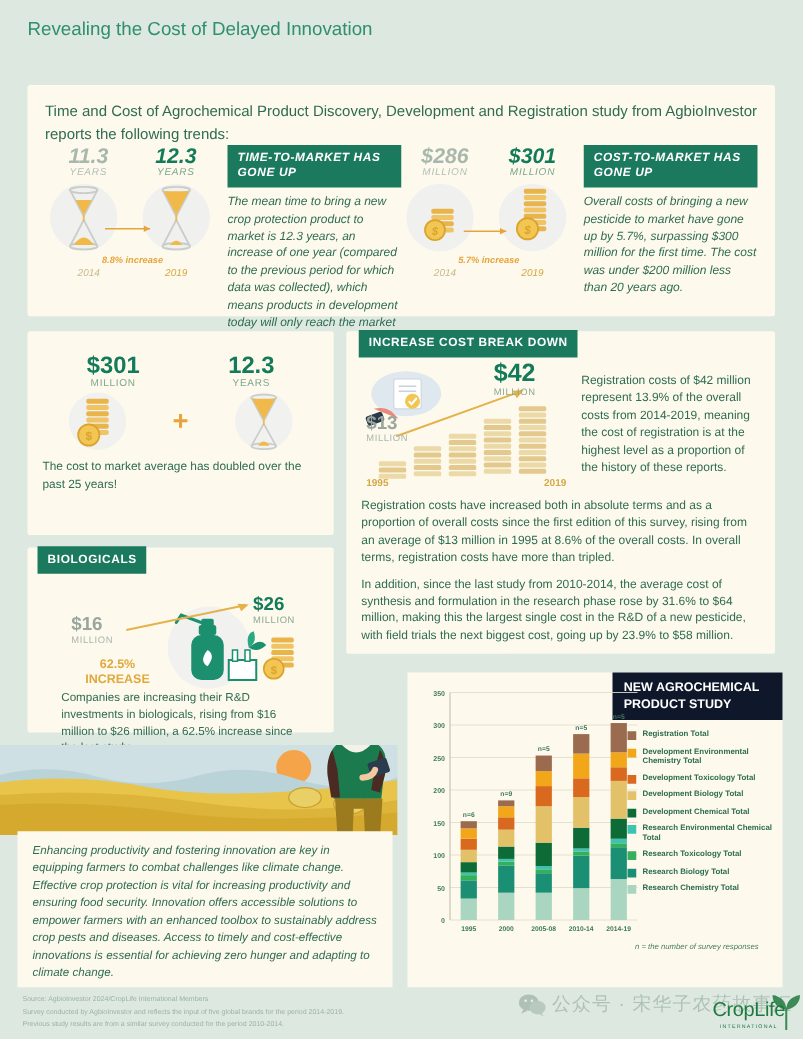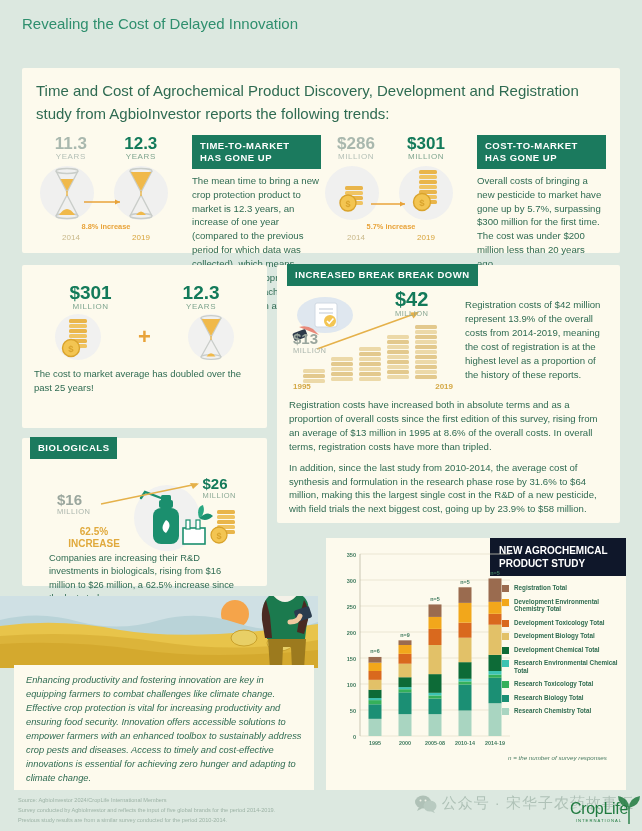--- a/index.html
+++ b/index.html
@@ -25,23 +25,23 @@
   .card { background: #fdfaed; border-radius: 2px; }
   .badge {
     display: inline-block; background: #1b7a5e; color: #ffffff;
     font-size: 9.5px; font-weight: bold; letter-spacing: 0.5px;
     padding: 5px 8px; line-height: 1.25;
   }
   .body-text { font-size: 9.6px; color: #2f6b52; line-height: 1.45; }
 
   
   .sec1 { position: absolute; left: 22px; top: 68px; width: 598px; height: 185px; padding: 12px 14px; }
-  .sec1 .intro { font-size: 15px; color: #2f6b52; line-height: 1.5; margin-bottom: 10px; }
+  .sec1 .intro { font-size: 12px; color: #2f6b52; line-height: 1.5; }
   .stat-pair { display: flex; gap: 0px; }
-  .stat-block { width: 299px; display: flex; gap: 16px; }
+  .stat-block { width: 299px; display: flex; gap: 6px; font-style: italic; }
   .stat-visual { width: 140px; flex: none; }
   .nums { display: flex; justify-content: space-around; align-items: flex-end; }
   .num-old { text-align: center; }
   .num-new { text-align: center; }
   .big-old { font-size: 17px; font-weight: bold; color: #a9b8ae; line-height: 1; }
   .big-new { font-size: 17px; font-weight: bold; color: #137a5a; line-height: 1; }
   .unit-old { font-size: 8px; color: #b3bfb6; letter-spacing: 0.6px; }
   .unit-new { font-size: 8px; color: #7fa58f; letter-spacing: 0.6px; }
   .icons-row { position: relative; height: 62px; margin-top: 3px; }
   .circ { position: absolute; width: 54px; height: 54px; border-radius: 50%; background: #f0f0ef; top: 2px; }
@@ -274,21 +274,21 @@
           <ellipse cx="0" cy="40" rx="10" ry="2.3" fill="none" stroke="#c9cdc9" stroke-width="1.3"></ellipse>
           <path d="M-4.5,39.5 Q0,33 4.5,39.5 Z" fill="#f0b94a"></path>
           <line x1="0" y1="19" x2="0" y2="23" stroke="#f0b94a" stroke-width="1.3"></line>
         </g>
       </svg>
     </div>
     <div class="foot">The cost to market average has doubled over the past 25 years!</div>
   </div>
 
   <div class="card sec2r">
-    <div class="badge-wrap"><span class="badge">INCREASED BREAK BREAK DOWN</span></div>
+    <div class="badge-wrap"><span class="badge">INCREASE COST BREAK DOWN</span></div>
     <div class="inner">
       <div class="cbd-top">
         <div class="cbd-chart">
           <svg width="168" height="100" style="position:absolute;left:0;top:0">
             <ellipse cx="36" cy="24" rx="28" ry="18" fill="#dfe7ef"></ellipse>
             <rect x="26" y="12" width="22" height="24" rx="2" fill="#ffffff" stroke="#cfd8e2" stroke-width="1"></rect>
             <line x1="30" y1="18" x2="44" y2="18" stroke="#c9d2dc" stroke-width="1.2"></line>
             <line x1="30" y1="22" x2="44" y2="22" stroke="#c9d2dc" stroke-width="1.2"></line>
             <circle cx="41" cy="30" r="6" fill="#f3c552"></circle>
             <path d="M38,30 l2.2,2.4 l4.2,-5" stroke="#fff" stroke-width="1.6" fill="none"></path>

